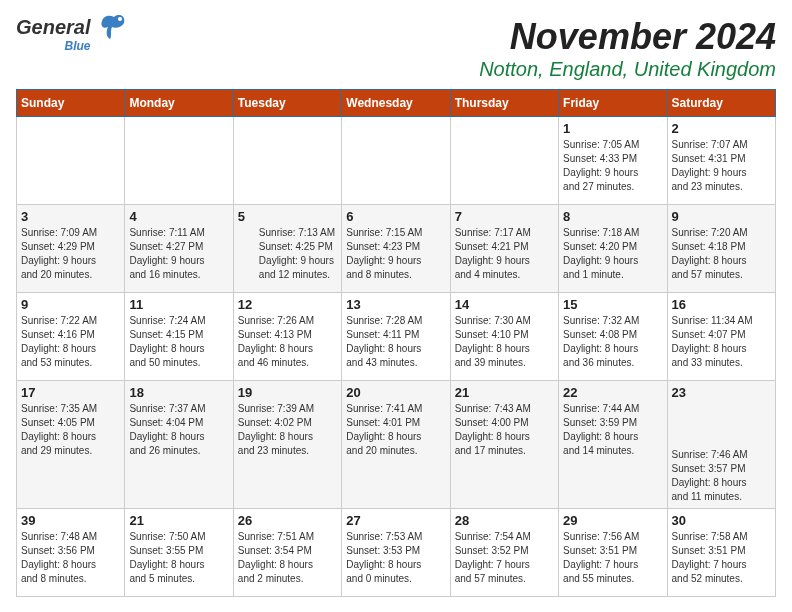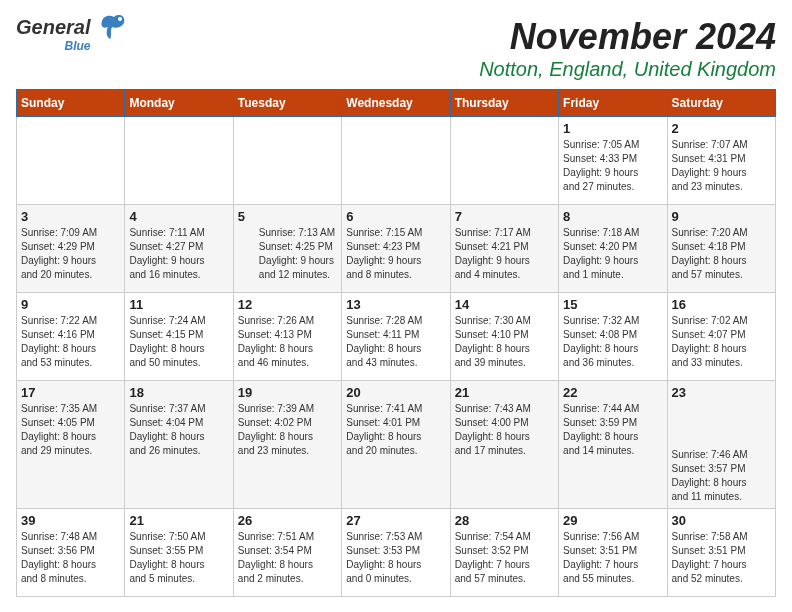--- a/index.html
+++ b/index.html
@@ -228,21 +228,21 @@
         </td>
         <td>
           <span class="day-num">15</span>
           <div class="day-info" style="white-space: pre-line;">Sunrise: 7:32 AM
 Sunset: 4:08 PM
 Daylight: 8 hours
 and 36 minutes.</div>
         </td>
         <td>
           <span class="day-num">16</span>
-          <div class="day-info" style="white-space: pre-line;">Sunrise: 7:02 AM
+          <div class="day-info" style="white-space: pre-line;">Sunrise: 11:34 AM
 Sunset: 4:07 PM
 Daylight: 8 hours
 and 33 minutes.</div>
         </td>
       </tr>
       <tr>
         <td>
           <span class="day-num">17</span>
           <div class="day-info" style="white-space: pre-line;">Sunrise: 7:35 AM
 Sunset: 4:05 PM

